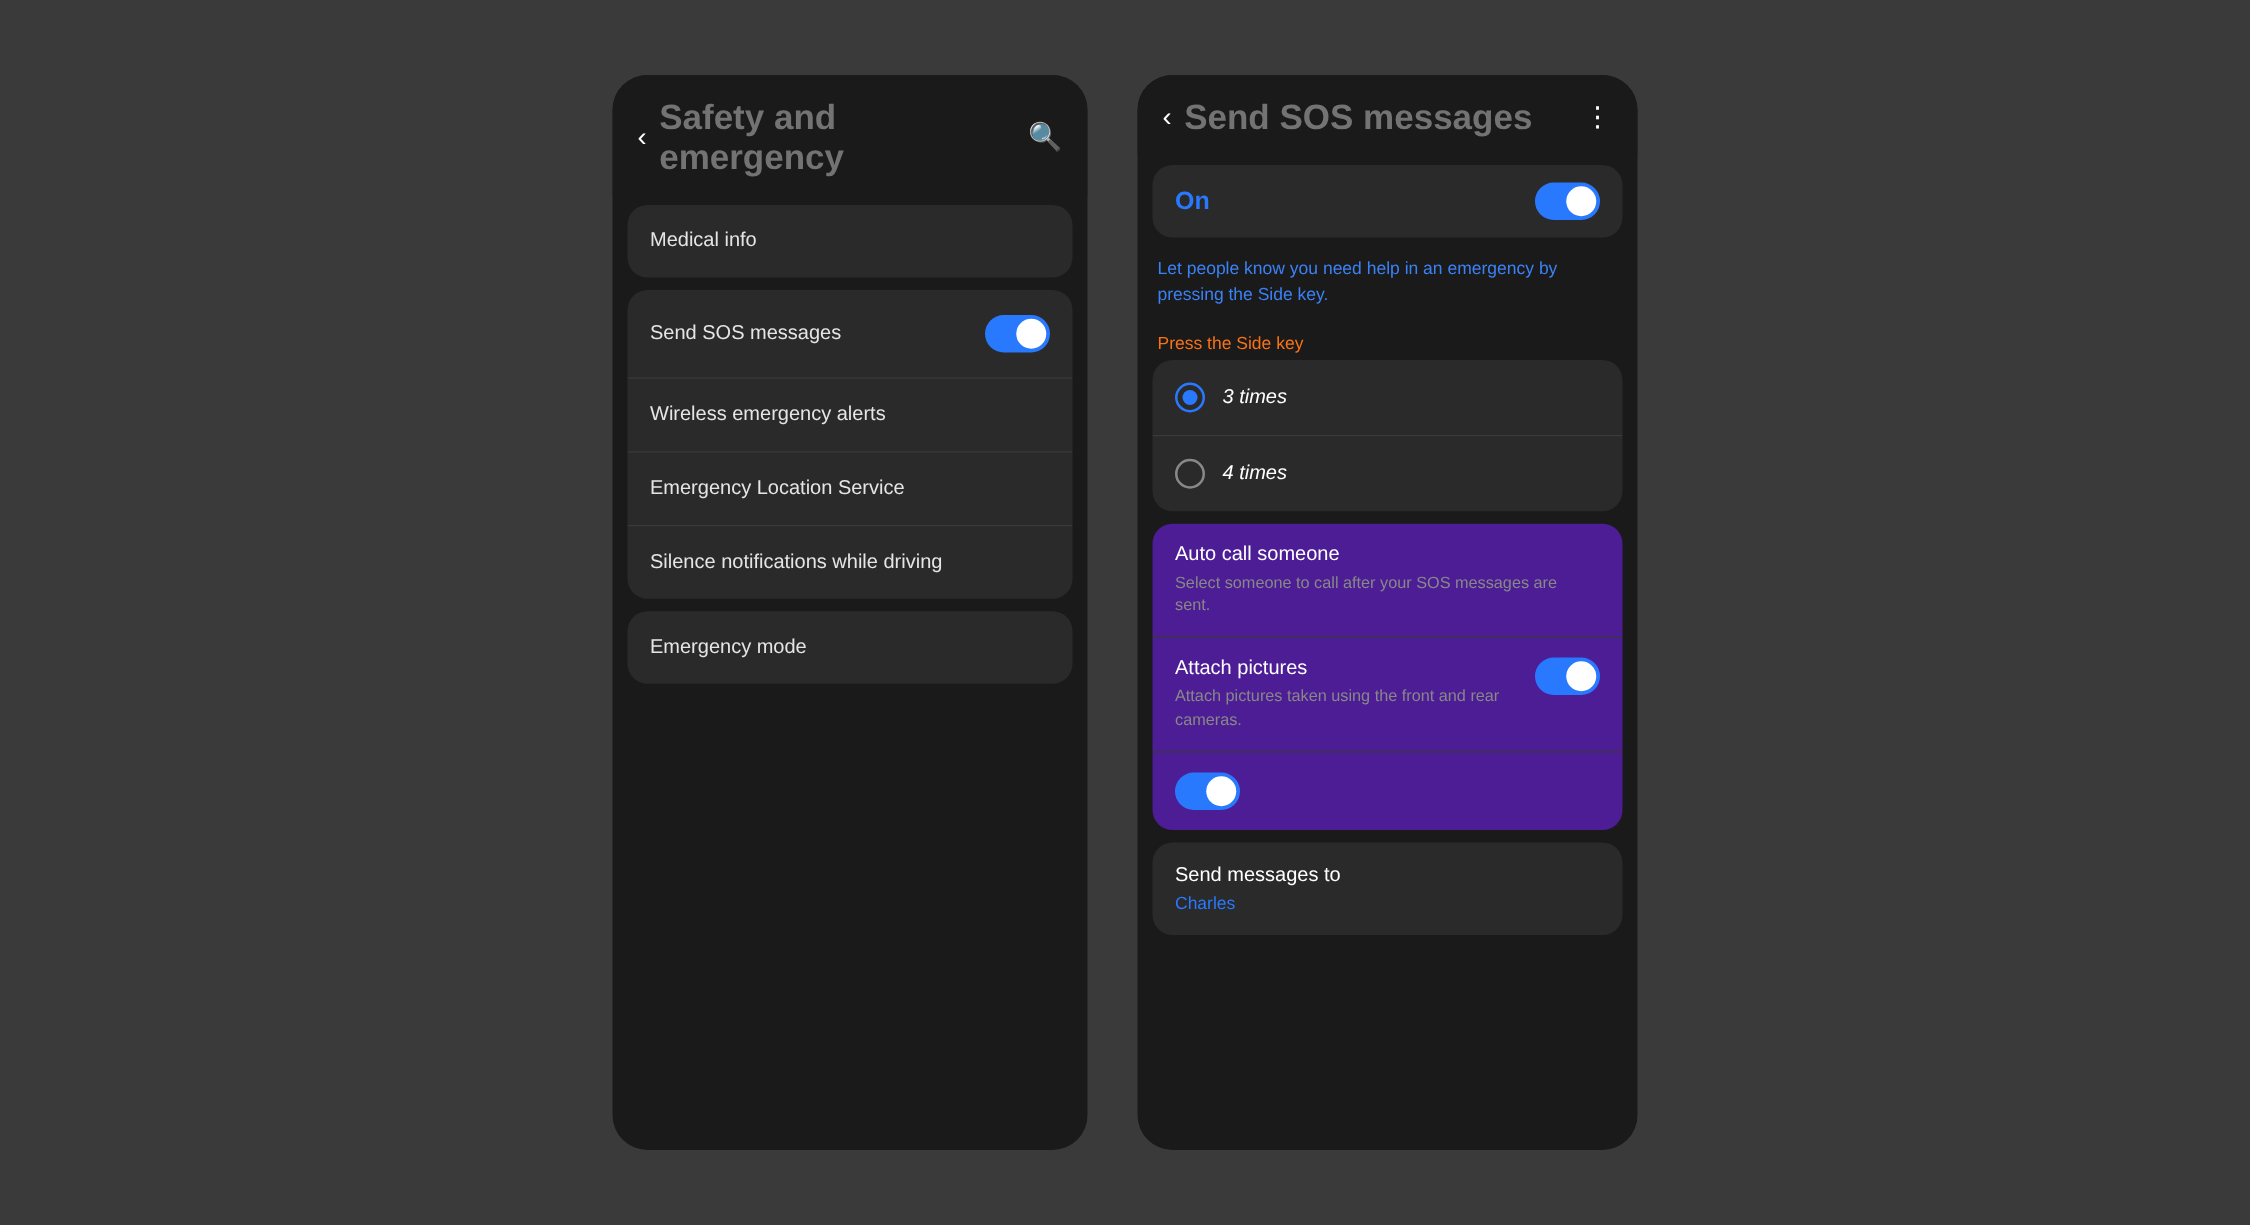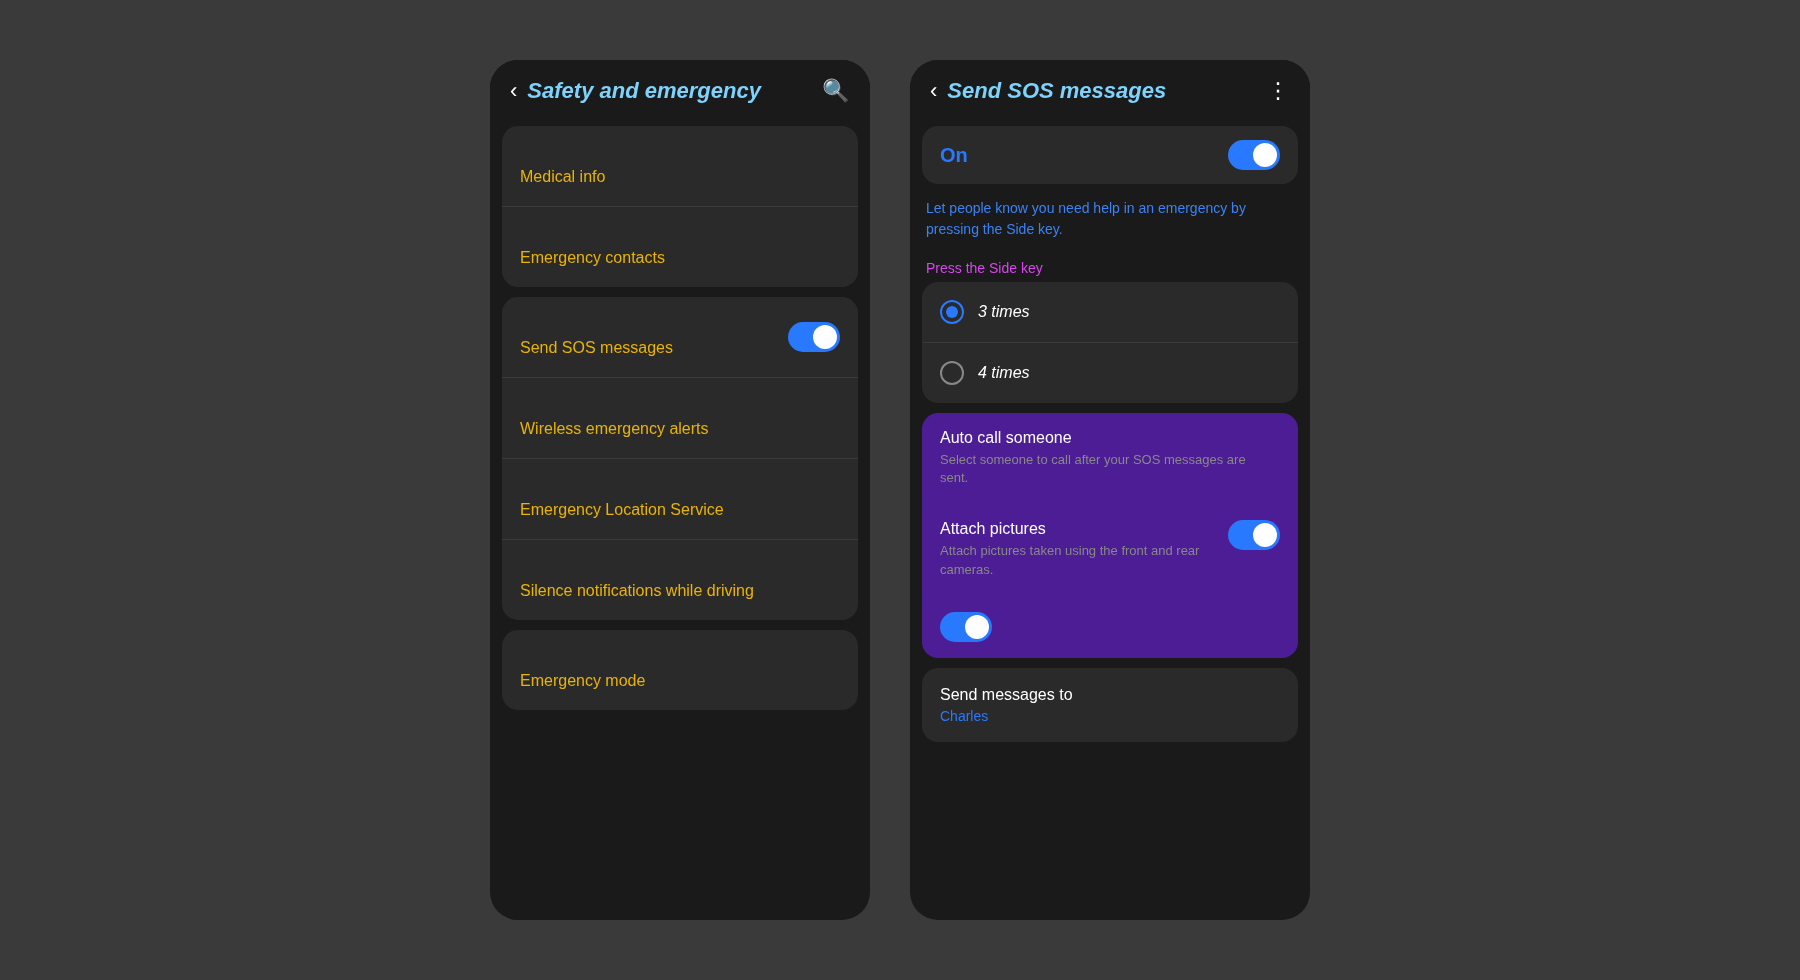--- a/index.html
+++ b/index.html
@@ -36,24 +36,23 @@
       display: flex;
       align-items: center;
       gap: 10px;
     }
     .back-icon {
       color: #ffffff;
       font-size: 22px;
       cursor: pointer;
     }
     .header-title {
-      color: #7dd3fc;
-      font-size: 22px;
+      color: #737373;
+      font-size: 28px;
       font-weight: 600;
-      font-style: italic;
     }
     .header-icon {
       color: #ffffff;
       font-size: 22px;
       cursor: pointer;
     }
 
     
     .panel-content {
       flex: 1;
@@ -78,22 +77,21 @@
       border-bottom: 1px solid #3a3a3a;
       display: flex;
       align-items: center;
       justify-content: space-between;
     }
     .menu-item:last-child {
       border-bottom: none;
     }
     .menu-item-label {
       font-size: 16px;
-      color: #eab308;
-      margin-top: 22px;
+      color: #e5e5e5;
     }
 
     
     .toggle {
       width: 52px;
       height: 30px;
       border-radius: 15px;
       position: relative;
       cursor: pointer;
       flex-shrink: 0;
@@ -158,21 +156,21 @@
 
     
     .description-text {
       color: #3b82f6;
       font-size: 14px;
       padding: 4px 4px 12px 4px;
       line-height: 1.5;
     }
 
     .section-label {
-      color: #d946ef;
+      color: #f97316;
       font-size: 14px;
       padding: 8px 4px 6px 4px;
     }
 
     
     .radio-card {
       background: #2a2a2a;
       border-radius: 16px;
       margin-bottom: 10px;
       overflow: hidden;
@@ -286,23 +284,20 @@
       <span class="header-title">Safety and emergency</span>
     </div>
     <span class="header-icon">🔍</span>
   </div>
 
   <div class="panel-content">
 
     <div class="card-group">
       <div class="menu-item">
         <span class="menu-item-label">Medical info</span>
-      </div>
-      <div class="menu-item">
-        <span class="menu-item-label">Emergency contacts</span>
       </div>
     </div>
 
     <div class="card-group">
       <div class="menu-item">
         <span class="menu-item-label">Send SOS messages</span>
         <div class="toggle on">
           <div class="toggle-knob"></div>
         </div>
       </div>

